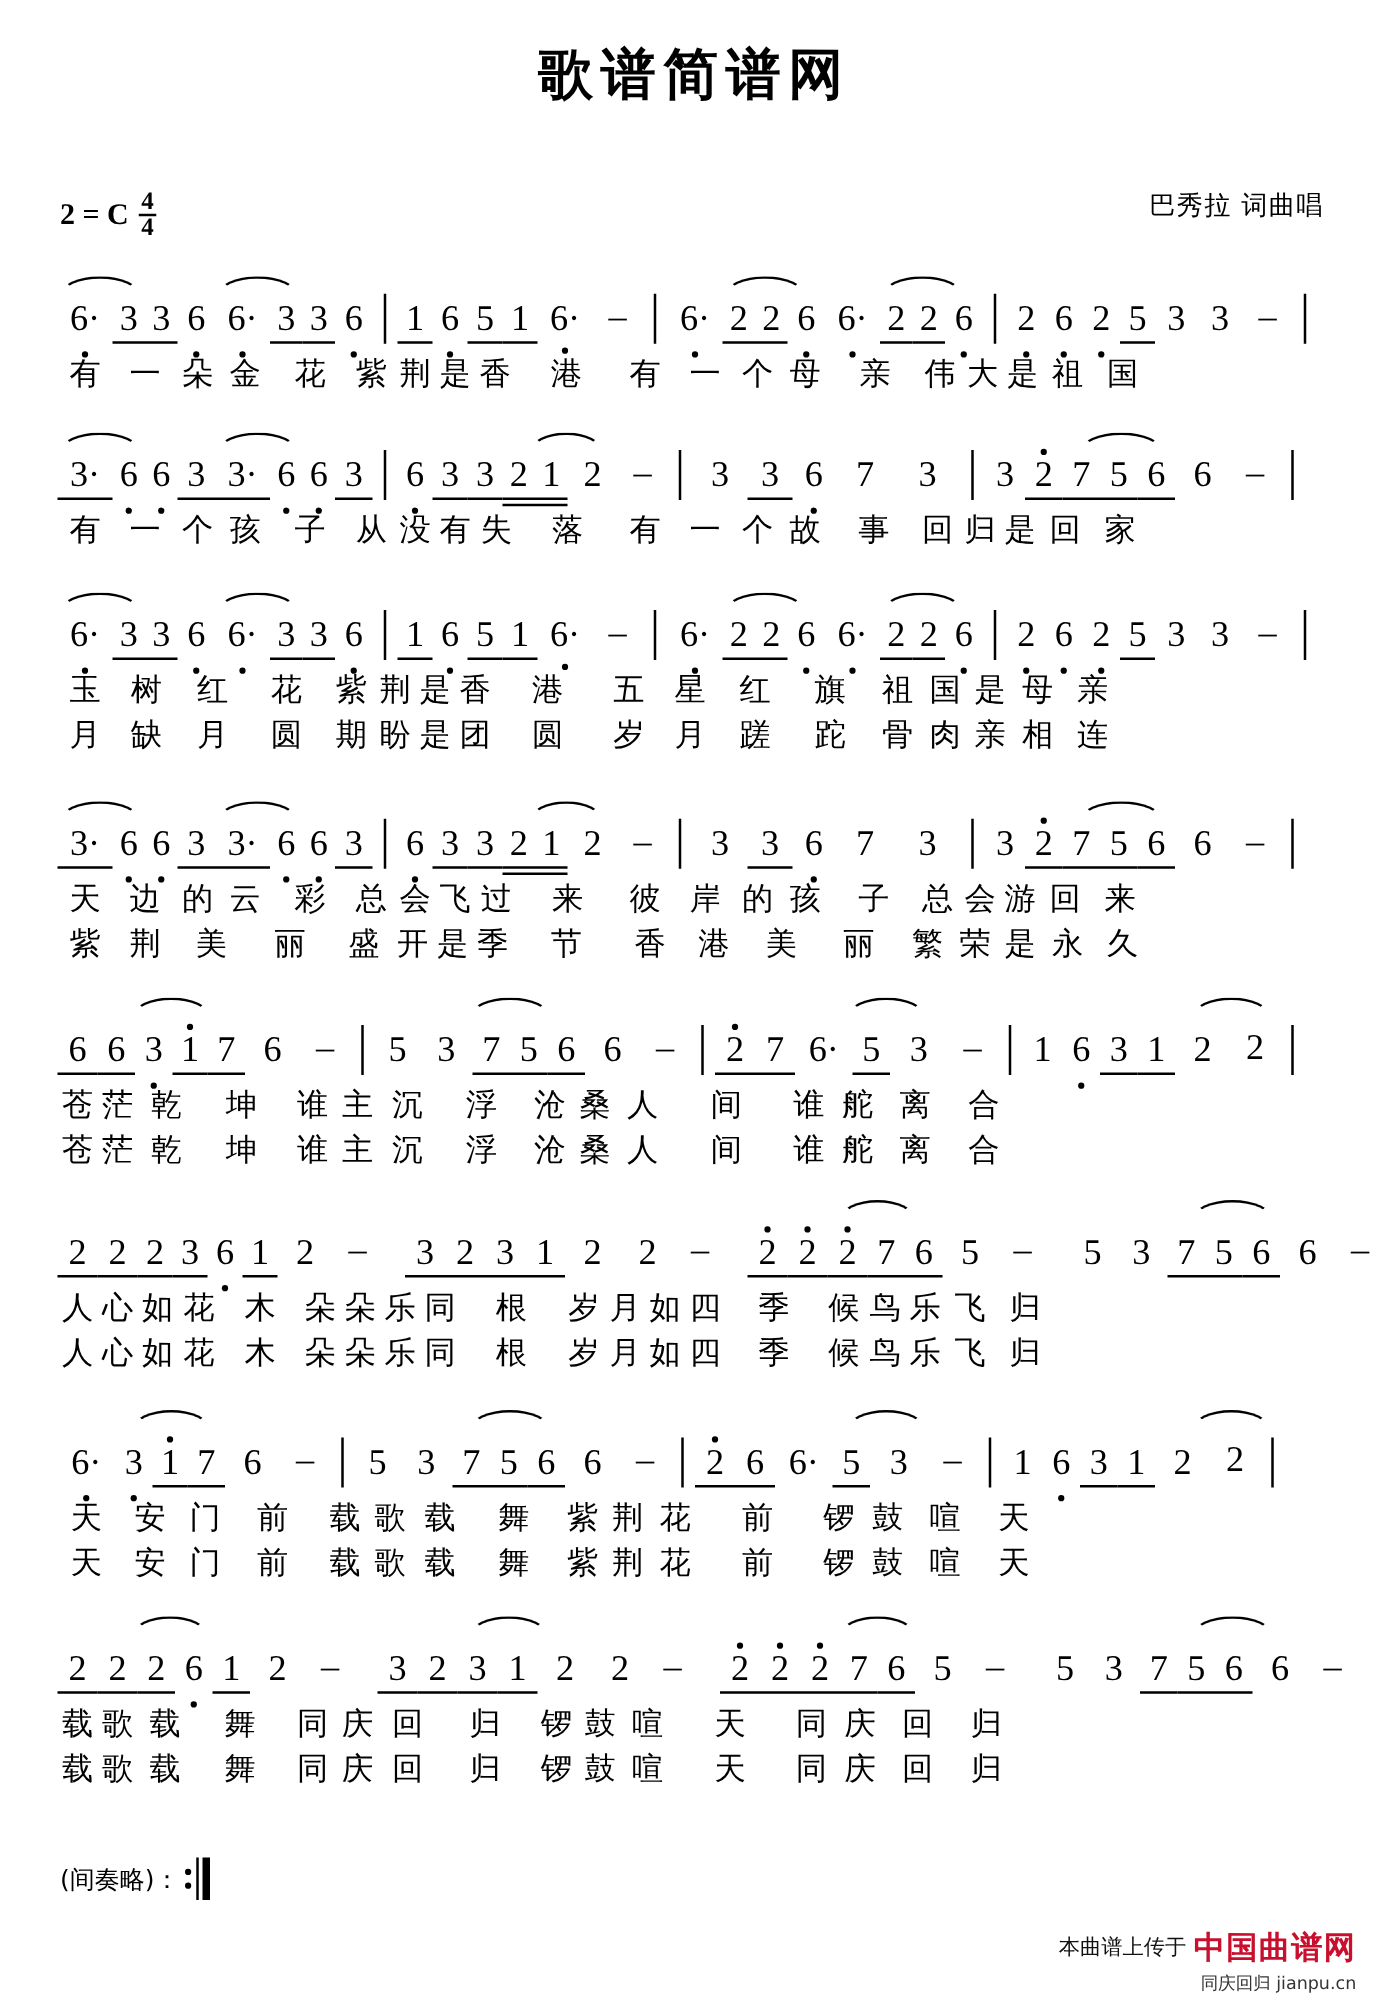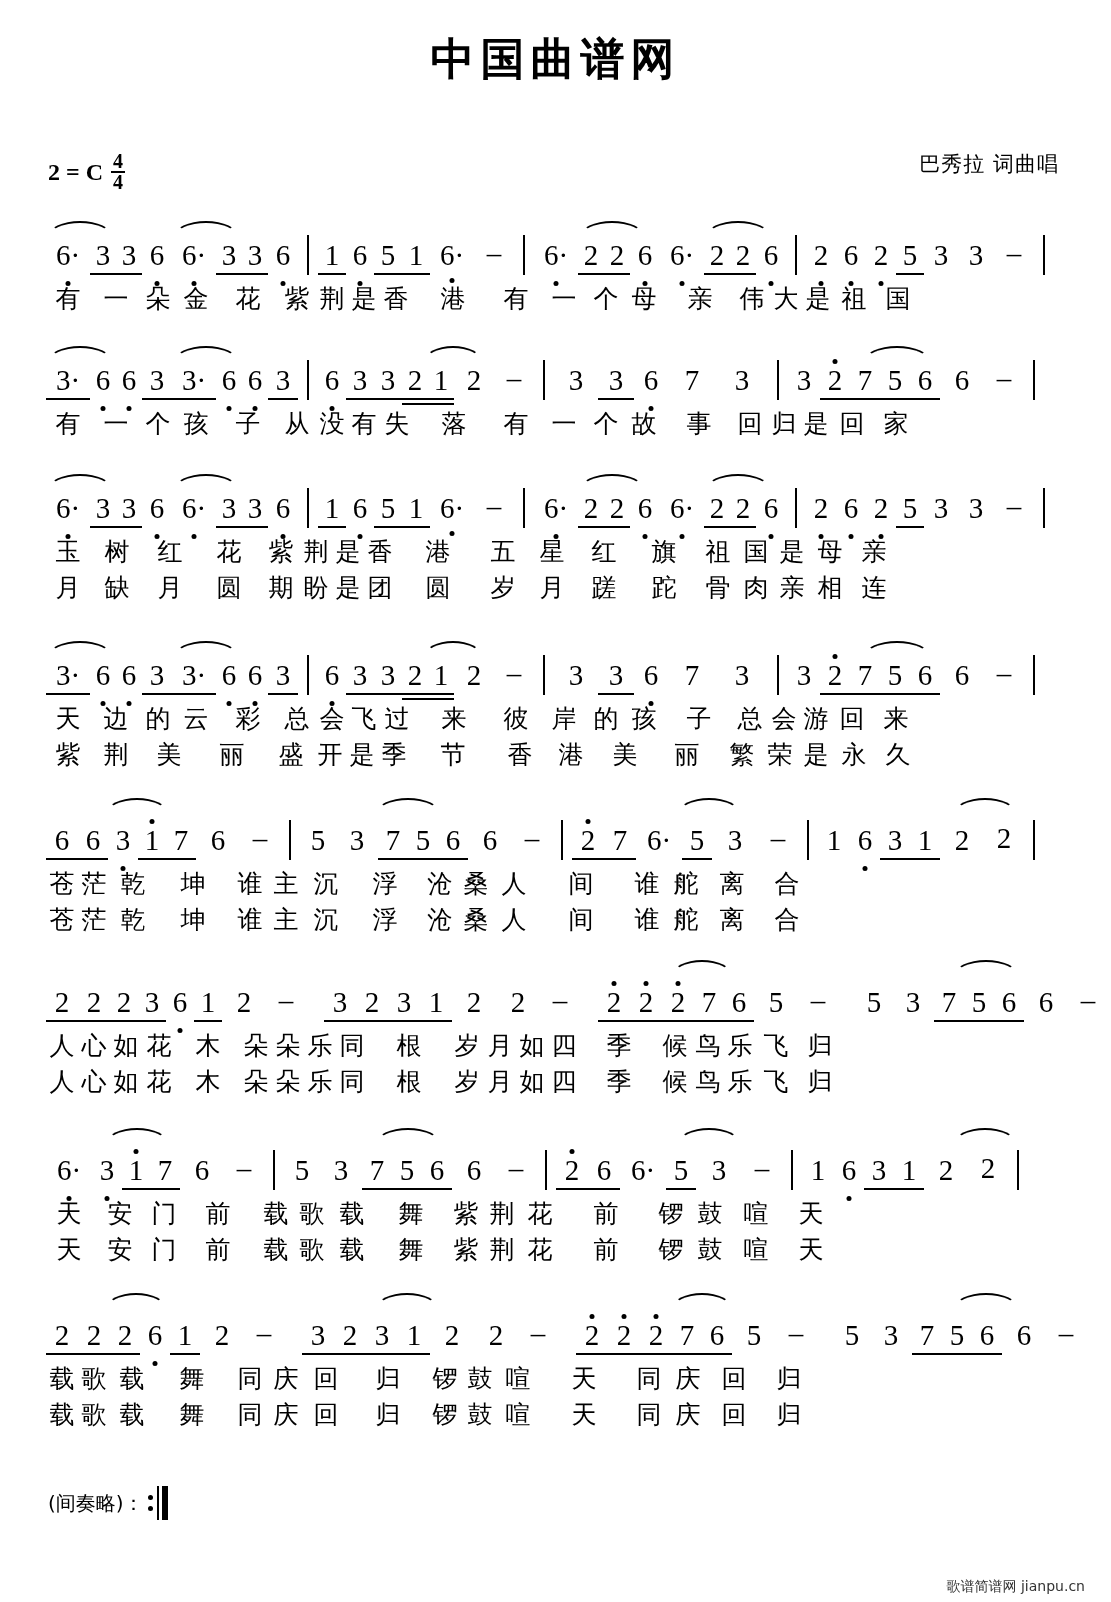--- a/index.html
+++ b/index.html
@@ -212,21 +212,21 @@
     font-size: 14px;
     font-family: "DejaVu Sans", sans-serif;
     color: #333;
   }
 </style>
 </head>
 <body>
 
 <div class="sheet">
 
-  <div class="title">中国曲谱网</div>
+  <div class="title">歌谱简谱网</div>
 
   <div class="keysig">
     <span>2 = C</span>
     <span class="frac">
       <span class="num">4</span>
       <span class="den">4</span>
     </span>
   </div>
 
   <div class="composer">巴秀拉 词曲唱</div>
@@ -900,15 +900,19 @@
     <span class="repeat-sign">
       <span class="dots">
           <span></span>
           <span></span>
         </span>
       <span class="thin"></span>
       <span class="thick"></span>
     </span>
   </div>
 
-  <div class="footer-url">歌谱简谱网 jianpu.cn</div>
+  <div class="footer">
+    <span>本曲谱上传于</span>
+    <span class="redmark">中国曲谱网</span>
+  </div>
+  <div class="footer-url">同庆回归 jianpu.cn</div>
 
 </div>
 
 </body></html>

